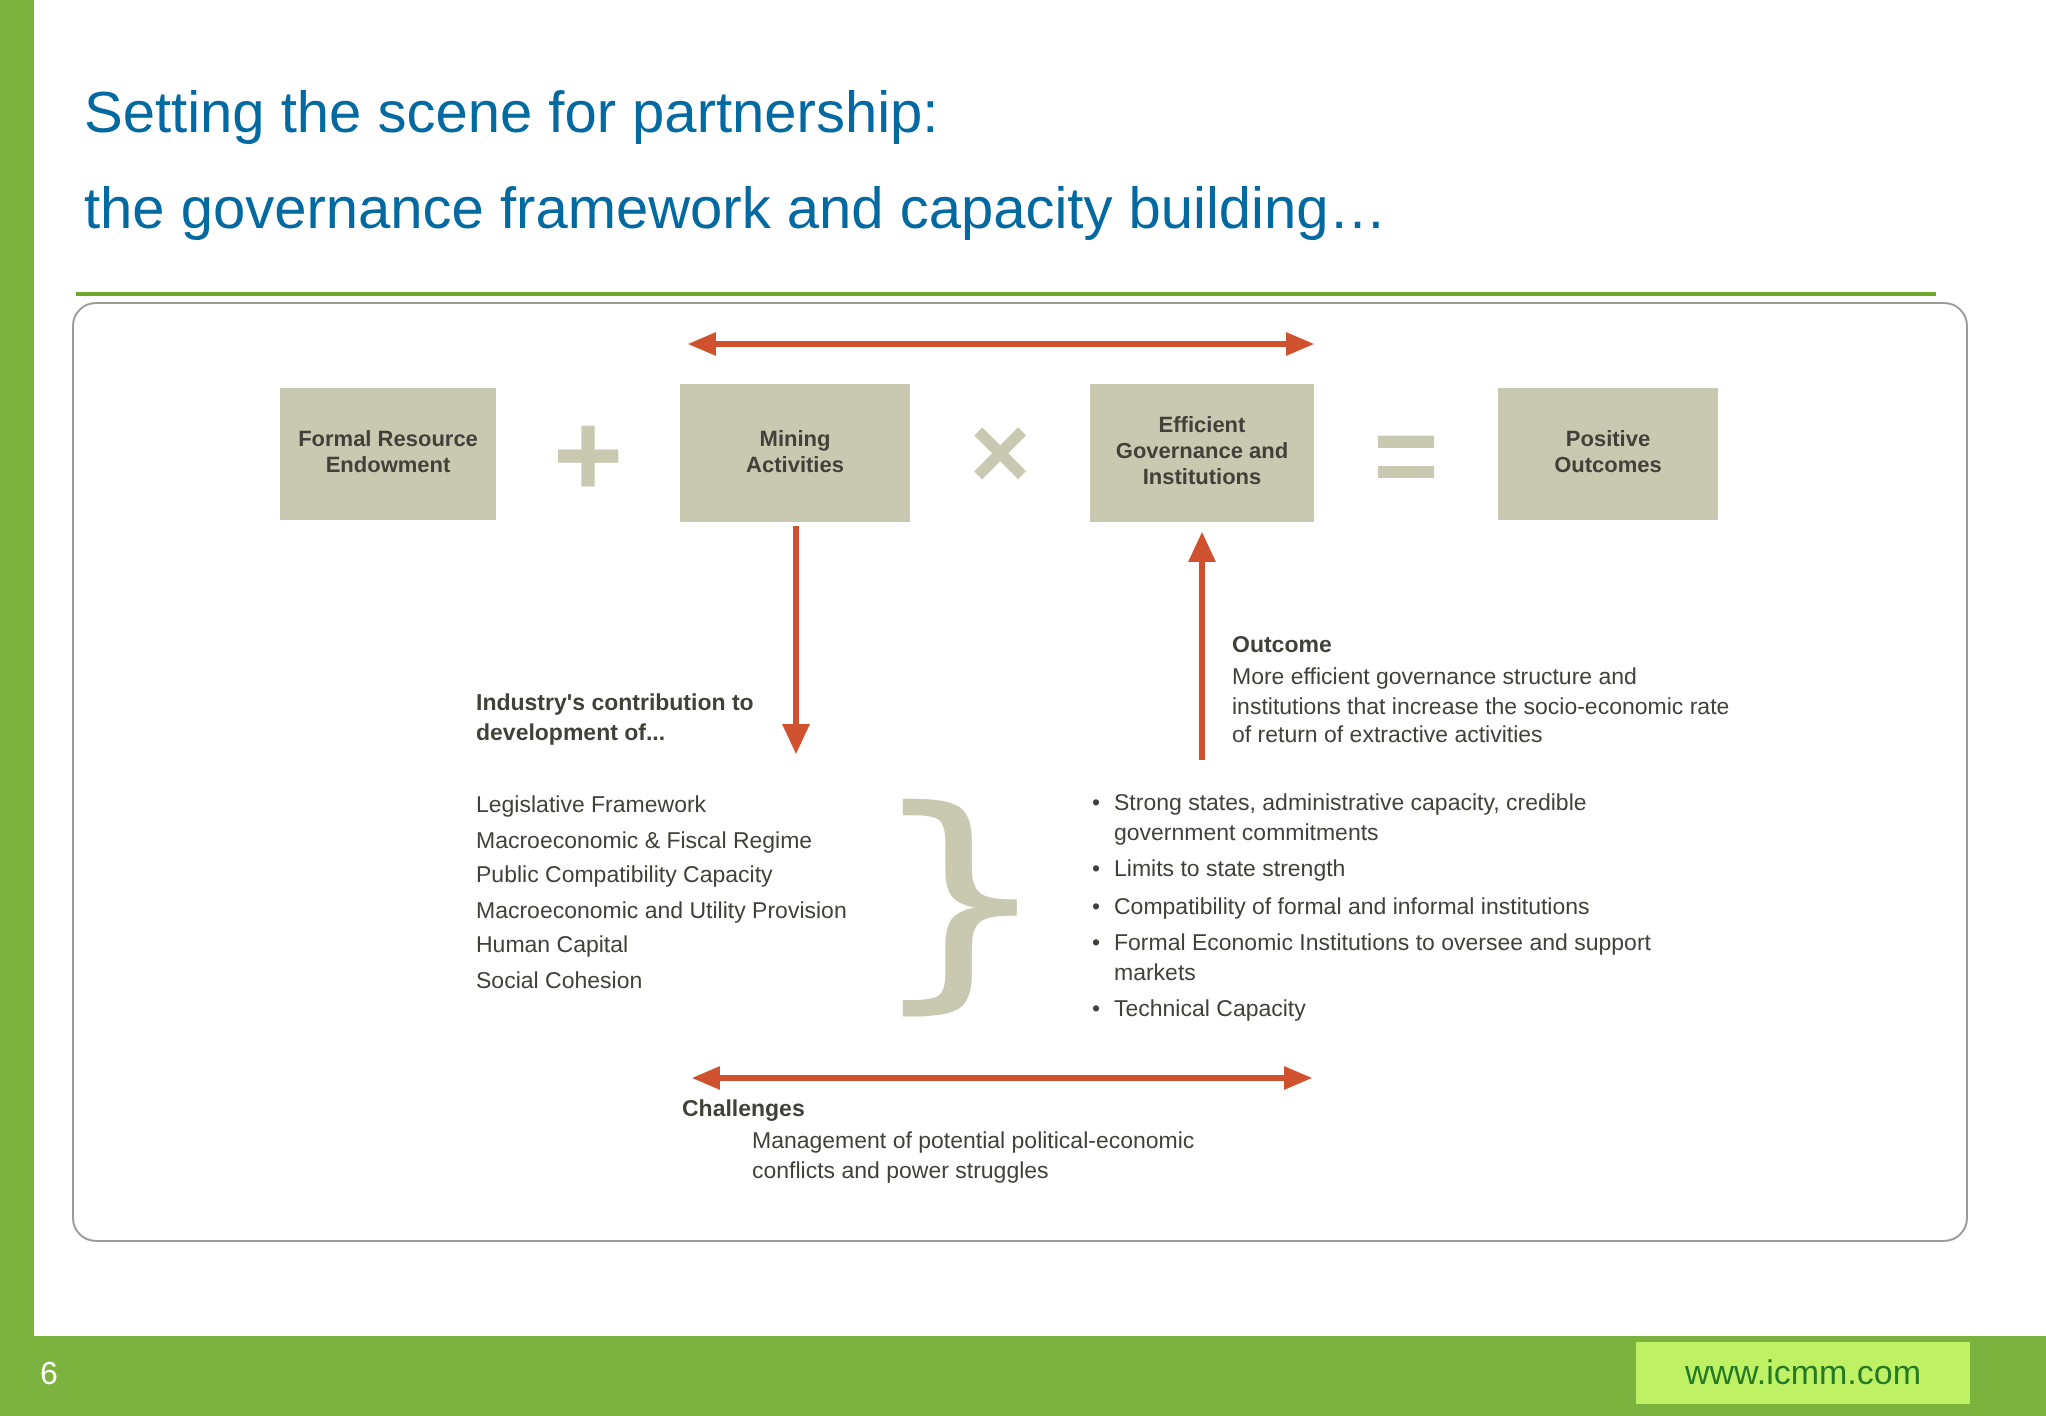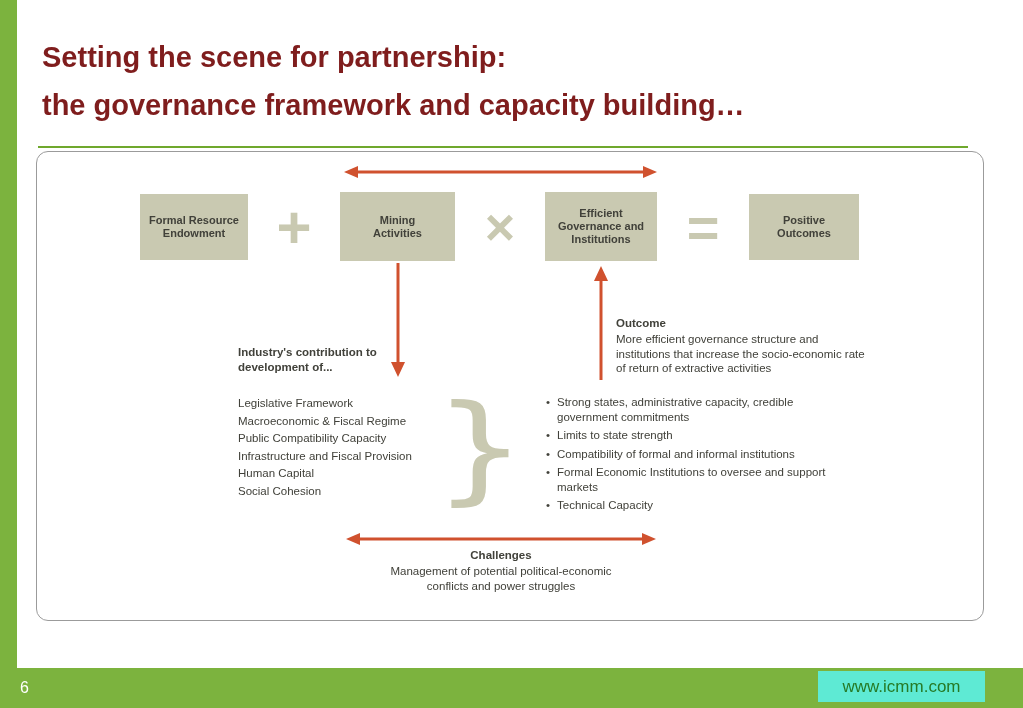--- a/index.html
+++ b/index.html
@@ -2,21 +2,21 @@
 <html><head>
 <meta charset="utf-8">
 <style>
   *{margin:0;padding:0;box-sizing:border-box}
   html,body{background:#fff}
   body{font-family:"Liberation Sans",sans-serif}
   .slide{position:relative;width:1023px;height:708px;background:#fff;overflow:hidden}
 
   .left-bar{position:absolute;left:0;top:0;width:17px;height:708px;background:#7cb33e}
 
-  .title{position:absolute;left:42px;top:33px;font-size:29px;font-weight:bold;color:#7f1d1d;line-height:48px}
+  .title{position:absolute;left:42px;top:33px;font-size:29px;font-weight:normal;color:#0369a1;line-height:48px}
   .title span{display:block}
 
   .underline{position:absolute;left:38px;top:146px;width:930px;height:2px;background:#6fa82d}
 
   .panel{position:absolute;left:36px;top:151px;width:948px;height:470px;border:1px solid #9b9b9b;border-radius:12px;background:#fff}
 
   .eq-box{position:absolute;background:#c9c9b1;color:#41413a;font-weight:bold;font-size:11px;line-height:13px;
           display:flex;align-items:center;justify-content:center;text-align:center;padding:0 2px}
   .op{position:absolute;display:flex;align-items:center;justify-content:center;color:#c9c9b1;font-weight:bold}
 
@@ -27,25 +27,25 @@
   .dtext{position:absolute;color:#41413a;font-size:11.5px;line-height:14.5px}
   .bold{font-weight:bold}
   .ind-item{line-height:17.5px}
 
   .brace{position:absolute;color:#c9c9b1;font-size:118px;line-height:130px;font-family:"DejaVu Sans",sans-serif;
          transform:scaleX(1.25);transform-origin:left center}
 
   .bul{position:relative;padding-left:12px;margin-bottom:4px}
   .bul::before{content:"\2022";position:absolute;left:1px}
 
-  .center{text-align:center}
+  .center{}
 
   .bottom-bar{position:absolute;left:0;top:668px;width:1023px;height:40px;background:#7cb33e}
   .page-num{position:absolute;left:20px;top:679px;color:#fff;font-size:16px}
-  .url-box{position:absolute;left:818px;top:671px;width:167px;height:31px;background:#5eead4;
+  .url-box{position:absolute;left:818px;top:671px;width:167px;height:31px;background:#bef264;
            display:flex;align-items:center;justify-content:center}
   .url-box span{color:#267a26;font-size:17px}
 </style>
 </head>
 <body>
 
 <div class="slide">
 
   <div class="left-bar"></div>
 
@@ -87,21 +87,21 @@
     <polygon points="1,8 15,2 15,14"></polygon>
     <polygon points="311,8 297,2 297,14"></polygon>
   </svg>
 
   <div class="dtext bold" style="left:238px;top:345px;width:160px">Industry's contribution to development of...</div>
 
   <div class="dtext" style="left:238px;top:395px;width:210px">
     <div class="ind-item">Legislative Framework</div>
     <div class="ind-item">Macroeconomic &amp; Fiscal Regime</div>
     <div class="ind-item">Public Compatibility Capacity</div>
-    <div class="ind-item">Infrastructure and Fiscal Provision</div>
+    <div class="ind-item">Macroeconomic and Utility Provision</div>
     <div class="ind-item">Human Capital</div>
     <div class="ind-item">Social Cohesion</div>
   </div>
 
   <div class="brace" style="left:433px;top:383px">}</div>
 
   <div class="dtext bold" style="left:616px;top:316px;width:200px">Outcome</div>
   <div class="dtext" style="left:616px;top:332px;width:258px">More efficient governance structure and institutions that increase the socio-economic rate of return of extractive activities</div>
 
   <div class="dtext" style="left:545px;top:395px;width:290px">

